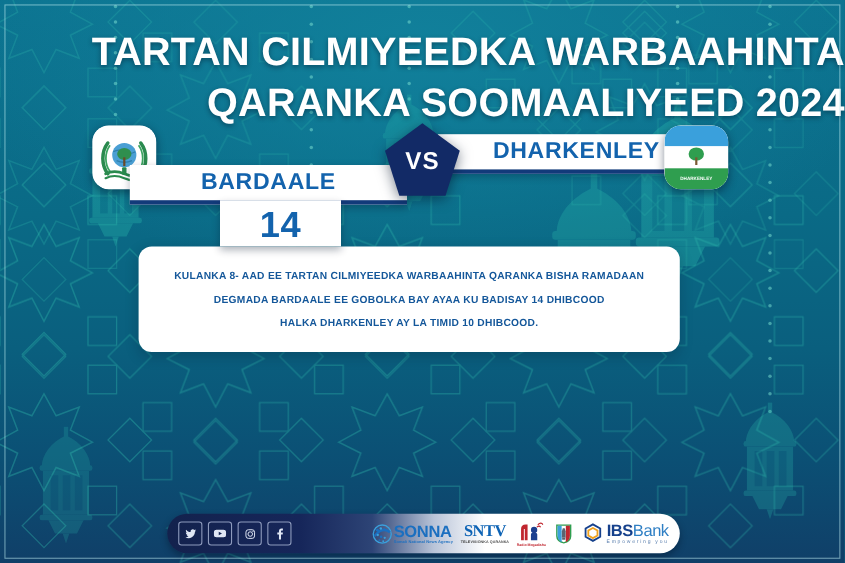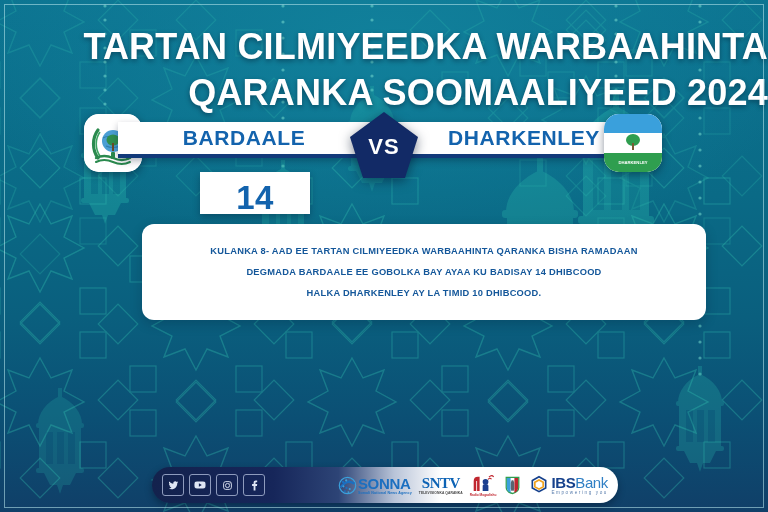--- a/index.html
+++ b/index.html
@@ -46,21 +46,21 @@
   
   #scoreboard { position:absolute; left:0; right:0; top:108px; height:115px; z-index:12; }
 
   .name-band {
     position:absolute; top:14px; height:36px;
     background:#ffffff;
     border-bottom:4px solid #123a7a;
     box-shadow:0 3px 7px rgba(0,18,40,.30);
     display:flex; align-items:center; justify-content:center;
   }
-  #band-left  { left:118px; width:252px; }
+  #band-left  { left:118px; width:252px;margin-top:28px; }
   #band-right { left:398px; width:252px; }
   .team-name {
     color:#1363ad; font-size:21px; font-weight:bold;
     letter-spacing:.6px; white-space:nowrap;
   }
 
   .team-badge {
     position:absolute; top:6px;
     width:58px; height:58px; border-radius:15px;
     box-shadow:0 3px 8px rgba(0,18,40,.45);
@@ -75,35 +75,35 @@
     filter:drop-shadow(0 3px 6px rgba(0,14,35,.5));
   }
   #vs-label {
     position:absolute; left:0; right:0; top:24px;
     text-align:center; color:#fff;
     font-size:22px; font-weight:bold; letter-spacing:1px;
     pointer-events:none;
   }
 
   .score-box {
-    position:absolute; top:64px; width:110px; height:42px;
+    position:absolute; top:74px; width:110px; height:42px;
     background:#ffffff;
     box-shadow:0 3px 7px rgba(0,18,40,.32);
-    display:flex; align-items:flex-end; justify-content:center;
+    display:flex; align-items:center; justify-content:center;
   }
   #score-box-left  { left:200px; }
   #score-box-right { left:449px; }
   .score-value {
     color:#1363ad; font-size:33px; font-weight:bold; line-height:1;
     letter-spacing:.5px;
   }
 
   
   #body-card {
-    position:absolute; left:142px; top:224px; width:564px;
+    position:absolute; left:126px; top:224px; width:492px;
     padding:17px 16px 16px;
     background:#ffffff; border-radius:12px;
     box-shadow:0 4px 12px rgba(0,18,40,.22);
     z-index:11; text-align:center;
   }
   .body-line {
     color:#14579a; font-size:9.3px; font-weight:bold;
     letter-spacing:.25px; line-height:2.25; white-space:nowrap;
   }
 

